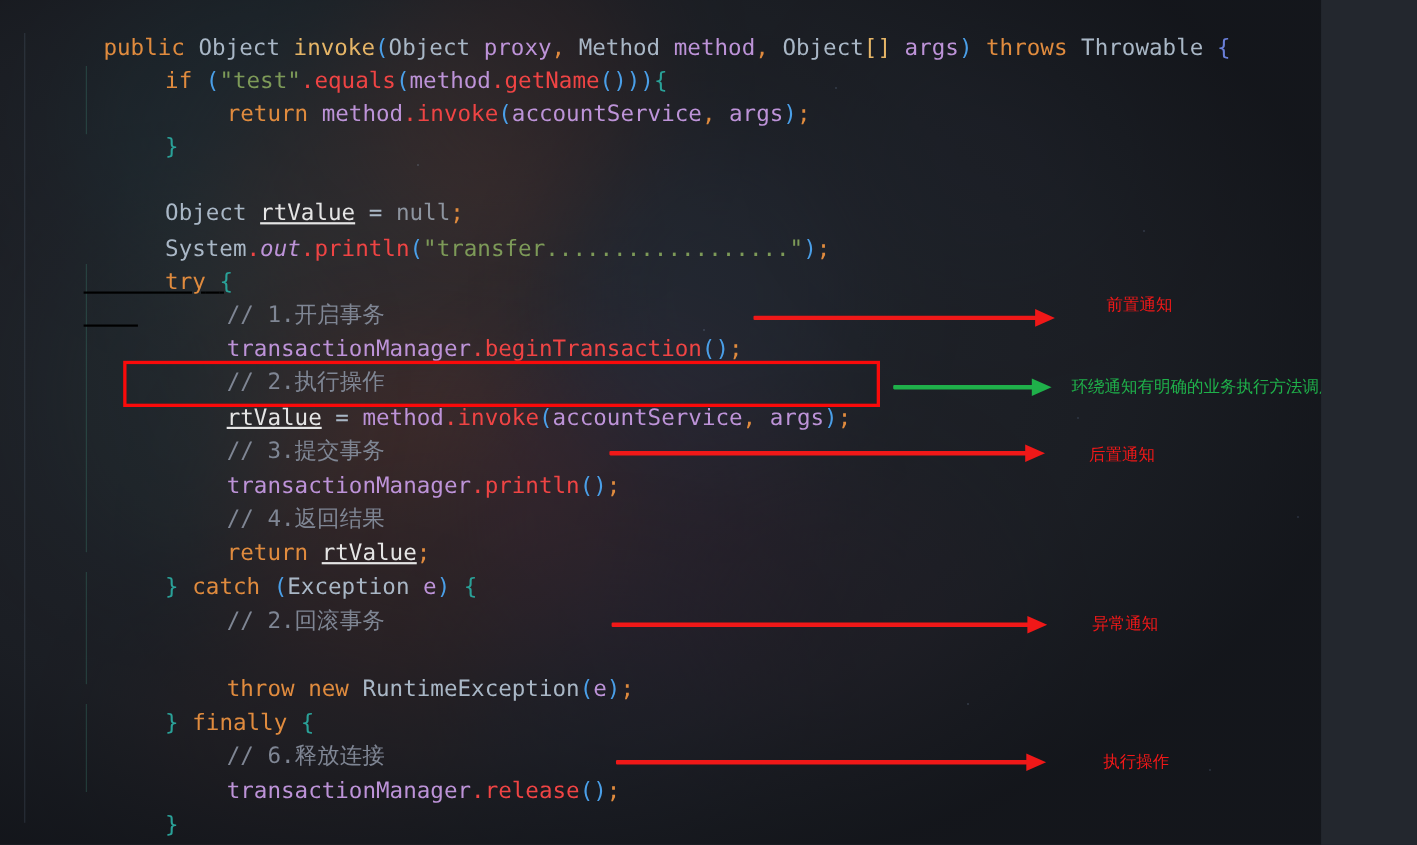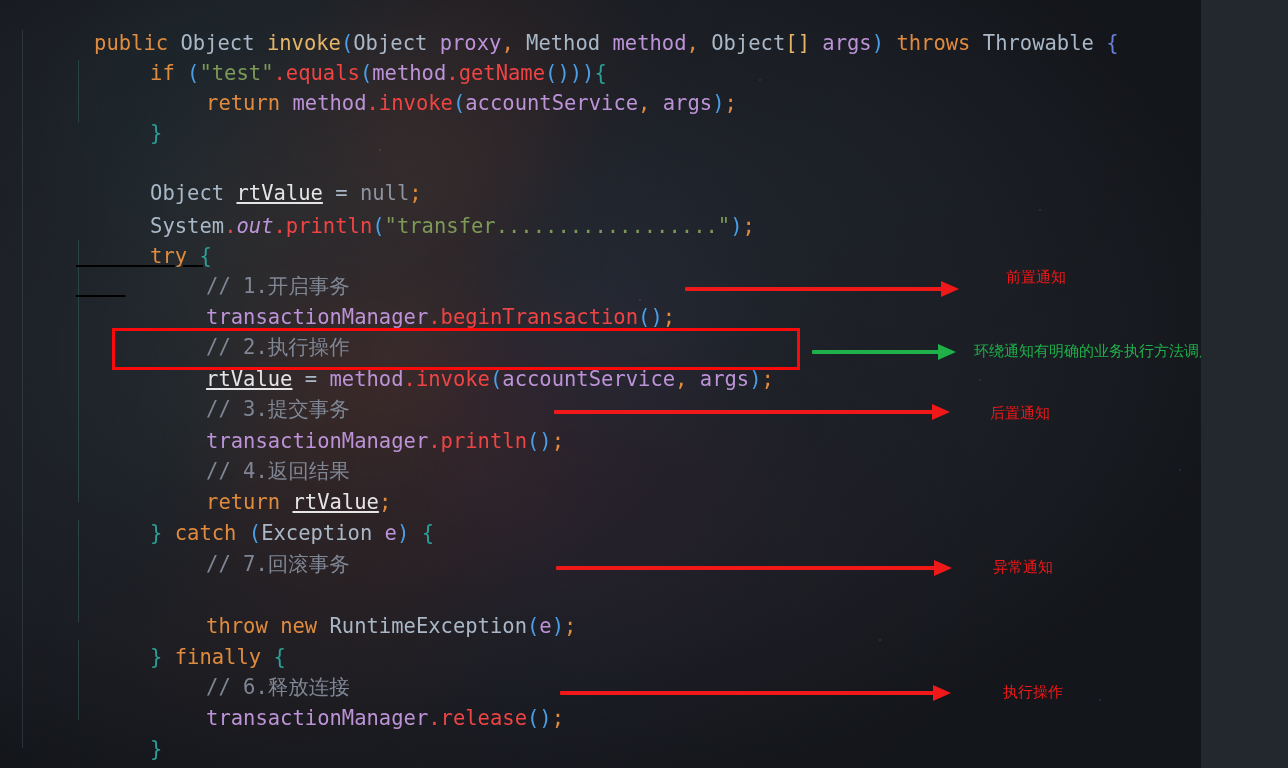--- a/index.html
+++ b/index.html
@@ -168,21 +168,21 @@
 
     <div class="ln" style="top:457px;left:132px;">
       <span class="kw">return</span> <span class="loc">rtValue</span><span class="semi">;</span>
     </div>
 
     <div class="ln" style="top:488px;left:76px;">
       <span class="brc">}</span> <span class="kw">catch</span> <span class="par">(</span><span class="ty">Exception</span> <span class="fld">e</span><span class="par">)</span> <span class="brc">{</span>
     </div>
 
     <div class="ln" style="top:519px;left:132px;">
-      <span class="cmt">// 7.回滚事务</span>
+      <span class="cmt">// 2.回滚事务</span>
     </div>
 
 
     <div class="ln" style="top:581px;left:132px;">
       <span class="kw">throw</span> <span class="kw">new</span> <span class="ty">RuntimeException</span><span class="par">(</span><span class="fld">e</span><span class="par">)</span><span class="semi">;</span>
     </div>
 
     <div class="ln" style="top:612px;left:76px;">
       <span class="brc">}</span> <span class="kw">finally</span> <span class="brc">{</span>
     </div>

